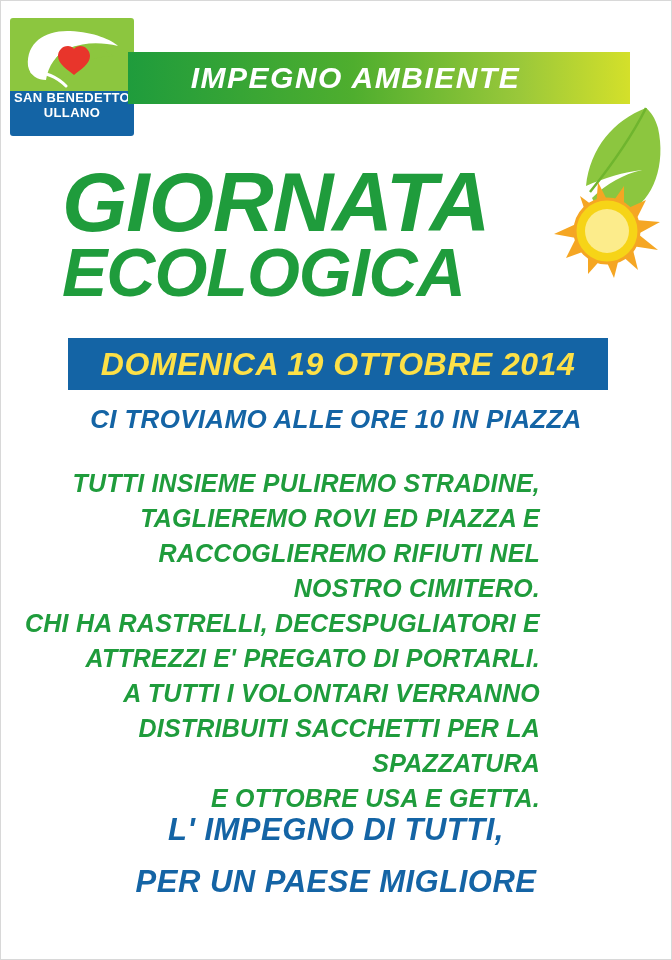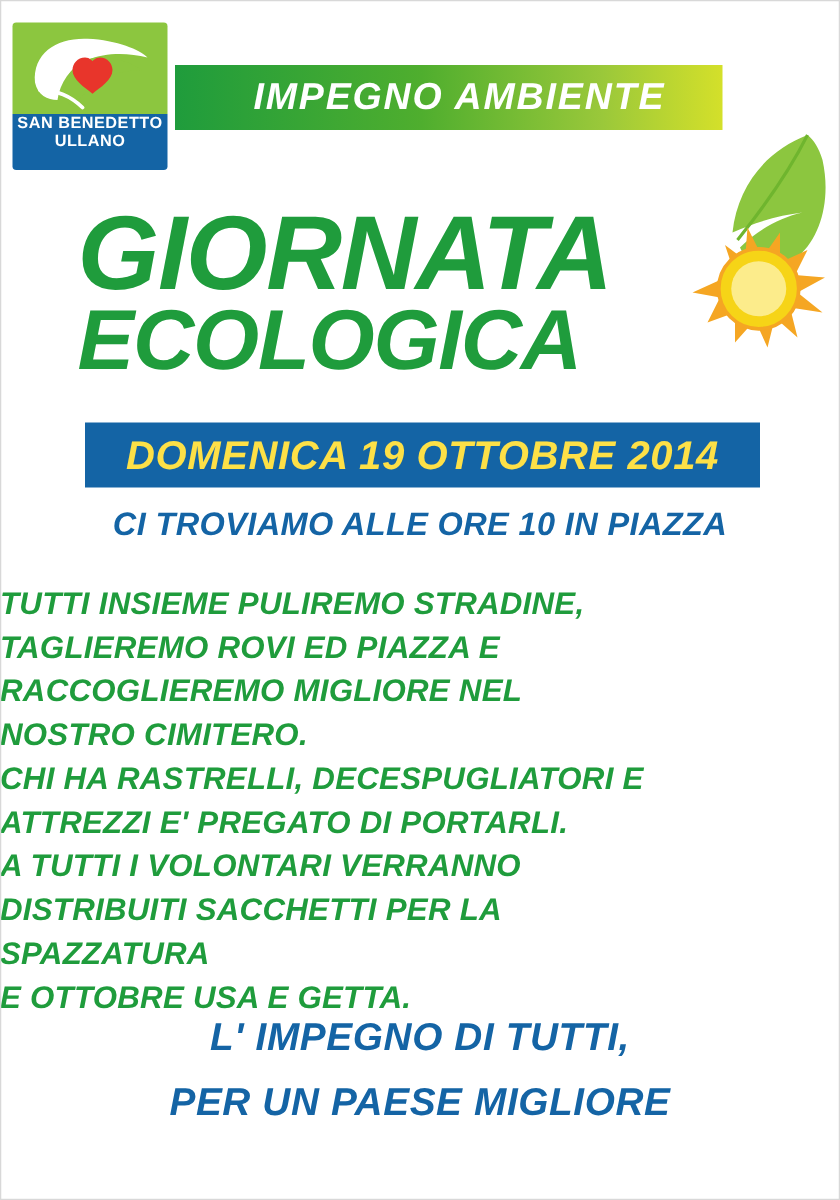--- a/index.html
+++ b/index.html
@@ -63,23 +63,23 @@
     color: #ffffff;
     font-weight: bold;
     letter-spacing: .4px;
     line-height: 15px;
   }
   .logo-text .l1 { font-size: 13px; display: block; }
   .logo-text .l2 { font-size: 13px; display: block; }
 
   .banner {
     position: absolute;
-    left: 140px;
+    left: 128px;
     top: 34px;
-    width: 438px;
+    width: 502px;
     height: 52px;
     background: linear-gradient(90deg, #1f9c3c 0%, #4fae2e 45%, #9ac83a 78%, #d4e02a 100%);
   }
   .banner-text {
     position: absolute;
     left: 0;
     top: 0;
     width: 455px;
     height: 52px;
     line-height: 52px;
@@ -155,21 +155,21 @@
     font-style: italic;
     letter-spacing: .3px;
   }
 
   
   .body-text {
     position: absolute;
     top: 466px;
     left: 0;
     width: 540px;
-    text-align: left;
+    text-align: right;
     color: #1f9c3c;
     font-size: 25px;
     font-weight: bold;
     font-style: italic;
     line-height: 35px;
     letter-spacing: .2px;
   }
   .body-text p { margin: 0; }
 
   
@@ -233,21 +233,21 @@
 
   <div class="date-bar">
     <div class="date-text">DOMENICA 19 OTTOBRE 2014</div>
   </div>
 
   <div class="meet-line">CI TROVIAMO ALLE ORE 10 IN PIAZZA</div>
 
   <div class="body-text">
     <p>TUTTI INSIEME PULIREMO STRADINE,</p>
     <p>TAGLIEREMO ROVI ED PIAZZA E</p>
-    <p>RACCOGLIEREMO MIGLIORE NEL</p>
+    <p>RACCOGLIEREMO RIFIUTI NEL</p>
     <p>NOSTRO CIMITERO.</p>
     <p>CHI HA RASTRELLI, DECESPUGLIATORI E</p>
     <p>ATTREZZI E' PREGATO DI PORTARLI.</p>
     <p>A TUTTI I VOLONTARI VERRANNO</p>
     <p>DISTRIBUITI SACCHETTI PER LA SPAZZATURA</p>
     <p>E OTTOBRE USA E GETTA.</p>
   </div>
 
   <div class="closing">
     <p>L' IMPEGNO DI TUTTI,</p>

